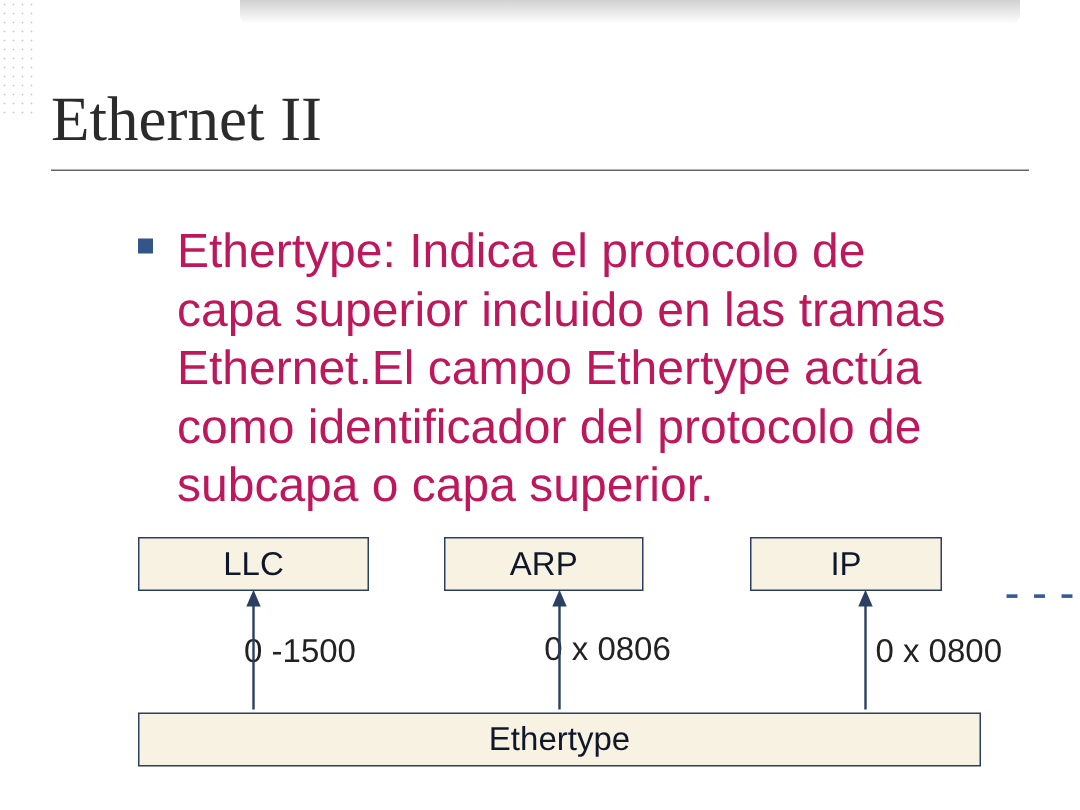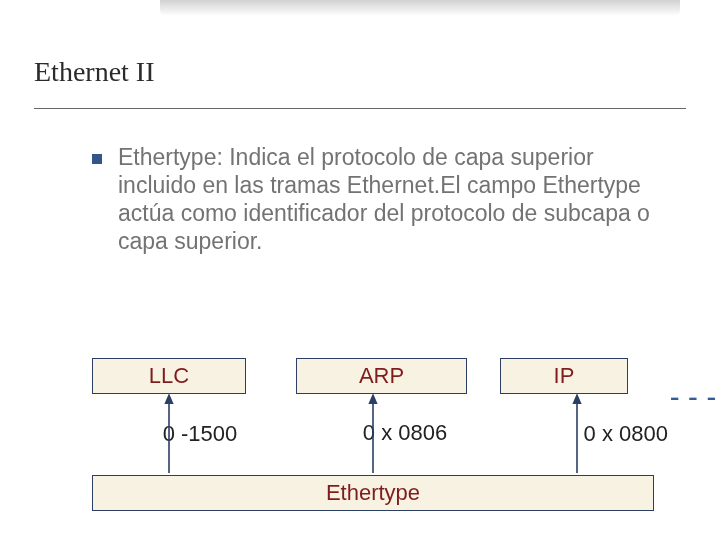--- a/index.html
+++ b/index.html
@@ -32,57 +32,57 @@
     letter-spacing: 1px;
     font-family: Georgia, 'Times New Roman', serif;
   }
   .slide {
     position: absolute;
     inset: 0;
     padding: 56px 34px 0 34px;
   }
   .title {
     font-family: Georgia, 'Times New Roman', serif;
-    font-size: 28px;
+    font-size: 42px;
     color: #2b2b2b;
-    margin-bottom: 20px;
+    margin-bottom: 9px;
   }
   .underline {
     border-bottom: 1.5px solid #666;
     margin-bottom: 34px;
   }
   .body-text {
     display: flex;
     align-items: flex-start;
     gap: 16px;
     padding: 0 36px 0 58px;
   }
   .bullet {
     width: 10px; height: 10px;
     background: #34548a;
     margin-top: 11px;
     flex: 0 0 auto;
   }
   .para {
-    font-size: 23px;
+    font-size: 32px;
     line-height: 1.22;
-    color: #737373;
+    color: #be185d;
   }
   .diagram {
     position: absolute;
     left: 0; width: 720px;
     top: 352px;
   }
   .box {
     position: absolute;
     border: 1.5px solid #2b3e63;
     background: #f8f2e2;
     text-align: center;
     font-size: 22px;
-    color: #7f1d1d;
+    color: #0f172a;
     height: 36px;
     line-height: 34px;
   }
   .label {
     position: absolute;
     font-size: 22px;
     color: #222;
     text-align: center;
   }
   svg.arrows {
@@ -107,21 +107,21 @@
   <div class="body-text">
     <div class="bullet"></div>
     <div class="para">Ethertype: Indica el protocolo de capa superior incluido en las tramas Ethernet.El campo Ethertype actúa como identificador del protocolo de subcapa o capa superior.</div>
   </div>
 
 </div>
 
 <div class="diagram">
 
   <div class="box" style="left:92px;  width:154px; top:6px;">LLC</div>
-  <div class="box" style="left:296px; width:171px; top:6px;">ARP</div>
+  <div class="box" style="left:296px; width:133px; top:6px;">ARP</div>
   <div class="box" style="left:500px; width:128px; top:6px;">IP</div>
 
   <div class="label" style="left:145px; top:69px; width:110px;">0 -1500</div>
   <div class="label" style="left:345px; top:68px; width:120px;">0 x 0806</div>
   <div class="label" style="left:548px; top:69px; width:120px;text-align:right;">0 x 0800</div>
 
   <div class="box" style="left:92px; width:562px; top:123px;">Ethertype</div>
 
   <svg class="arrows">
     <defs>

